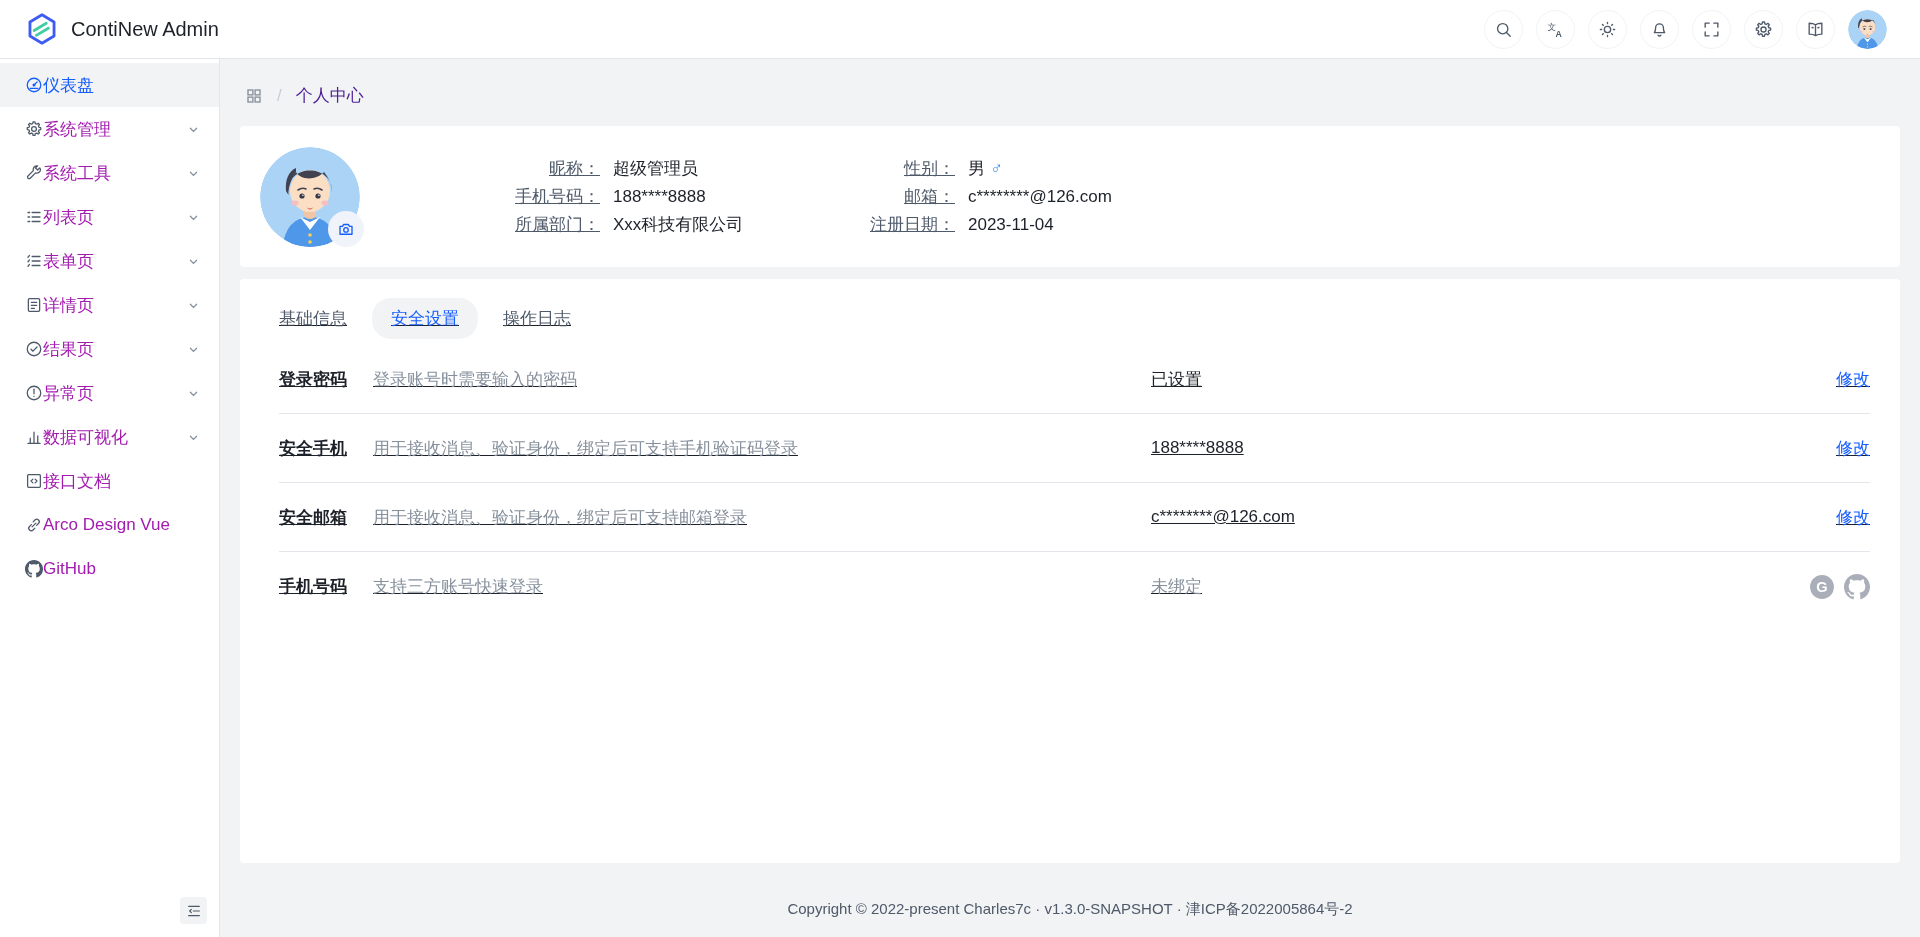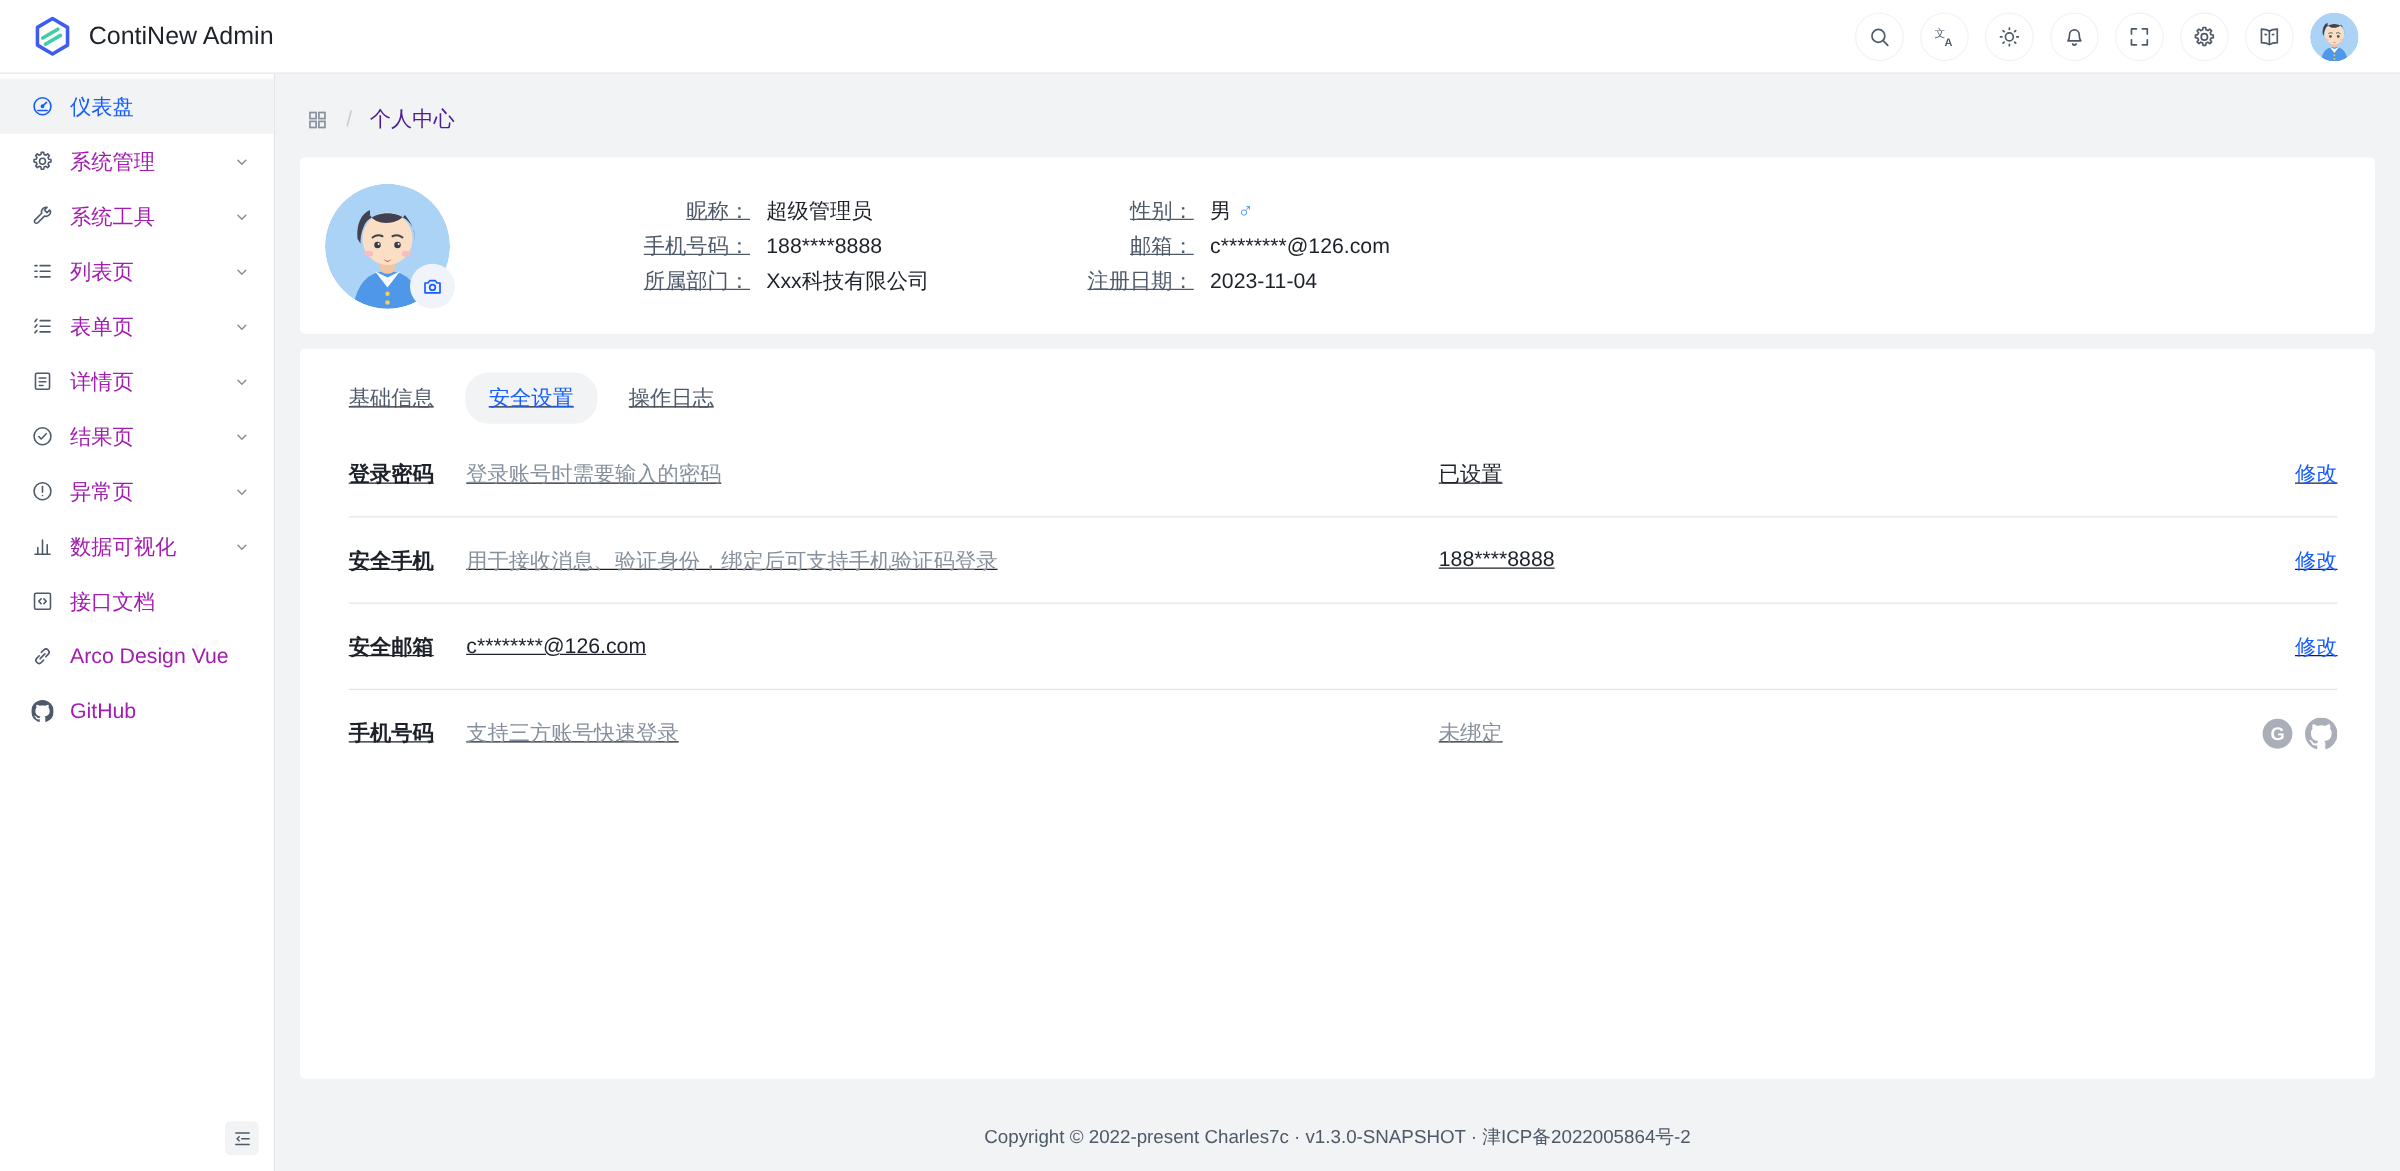--- a/index.html
+++ b/index.html
@@ -22,21 +22,21 @@
   .header-avatar { width:39px; height:39px; border-radius:50%; overflow:hidden; cursor:pointer; }
 
   
   .sidebar { position:fixed; top:59px; left:0; width:220px; height:878px;
     background:#fff; border-right:1px solid #E5E6EB; padding-top:4px; }
   .menu-item { height:44px; display:flex; align-items:center; padding:0 18px 0 25px;
     color:#a21caf; cursor:pointer; position:relative; }
   .menu-item .mi-icon { width:18px; height:18px; color:#4E5969; flex-shrink:0;
     display:flex; align-items:center; }
   .menu-item .mi-icon svg { width:18px; height:18px; }
-  .menu-item .mi-label { margin-left:13px; font-size:17px; flex:1; white-space:nowrap; }
+  .menu-item .mi-label { font-size:17px; flex:1; white-space:nowrap; }
   .menu-item .mi-chevron { color:#86909C; width:15px; height:15px; }
   .menu-item.active { background:#F2F3F5; color:#165DFF; }
   .menu-item.active .mi-icon { color:#165DFF; }
   .collapse-btn { position:absolute; bottom:13px; right:12px; width:27px; height:27px;
     background:#F2F3F5; border-radius:4px; display:flex; align-items:center;
     justify-content:center; color:#4E5969; cursor:pointer; }
   .collapse-btn svg { width:16px; height:16px; }
 
   
   .main { position:absolute; top:59px; left:220px; width:1700px; height:878px; }
@@ -411,20 +411,21 @@
 
     <div class="sec-row">
       <span class="sec-label">安全手机</span>
       <span class="sec-desc">用于接收消息、验证身份，绑定后可支持手机验证码登录</span>
       <span class="sec-value">188****8888</span>
       <span class="sec-action">修改</span>
     </div>
 
     <div class="sec-row">
       <span class="sec-label">安全邮箱</span>
+      <span class="sec-desc">用于接收消息、验证身份，绑定后可支持邮箱登录</span>
       <span class="sec-value">c********@126.com</span>
       <span class="sec-action">修改</span>
     </div>
 
     <div class="sec-row">
       <span class="sec-label">手机号码</span>
       <span class="sec-desc">支持三方账号快速登录</span>
       <span class="sec-value muted">未绑定</span>
       <span class="sec-icons">
         <svg viewBox="0 0 24 24">

